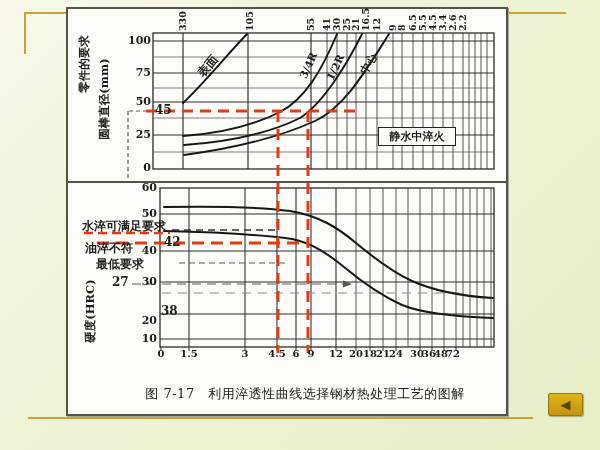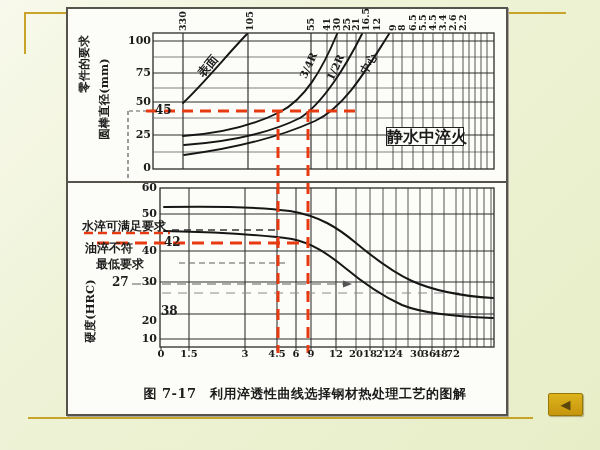--- a/index.html
+++ b/index.html
@@ -10,22 +10,22 @@
   .panel{position:absolute;background:#fcfcf8;border:2px solid #55534c;box-shadow:1px 1px 0 #a8a89e;}
   .chart-svg{position:absolute;left:0;top:0;z-index:3;pointer-events:none;}
   .t{position:absolute;z-index:4;white-space:nowrap;line-height:1.05;}
   .yt{width:24px;text-align:right;font-size:11px;font-weight:700;}
   .xt{width:24px;text-align:center;font-size:10px;font-weight:700;}
   .vt{writing-mode:vertical-rl;transform:rotate(180deg);font-size:9.5px;font-weight:700;height:30px;line-height:11px;letter-spacing:0;}
   .rot{transform:rotate(-90deg);text-align:center;font-size:11.5px;font-weight:700;}
   .sm{font-size:12px;font-weight:700;}
   .ann{font-size:12px;font-weight:700;}
   .curvelabel{font-weight:700;}
-  .qbox{border:1.3px solid #222;background:#fcfcf8;text-align:center;font-size:16px;font-weight:700;line-height:17px;margin-left:8px;}
-  .caption{text-align:center;font-size:13px;font-weight:700;letter-spacing:.5px;}
+  .qbox{border:1.3px solid #222;background:#fcfcf8;text-align:center;font-size:11px;font-weight:700;line-height:17px;}
+  .caption{text-align:center;font-size:13px;font-weight:400;letter-spacing:.5px;}
   .xlabel{text-align:center;font-size:12px;font-weight:700;}
   .backbtn{position:absolute;z-index:5;width:33px;height:21px;background:linear-gradient(#ddb31d,#c6950c);
     border:1px solid #96770a;border-radius:2px;display:flex;align-items:center;justify-content:center;
     cursor:pointer;box-shadow:1px 1px 1px rgba(90,70,0,.4);}
   .backbtn span{color:#5b460b;font-size:13px;line-height:1;}
 </style>
 </head>
 <body>
 
 <div class="slide">

